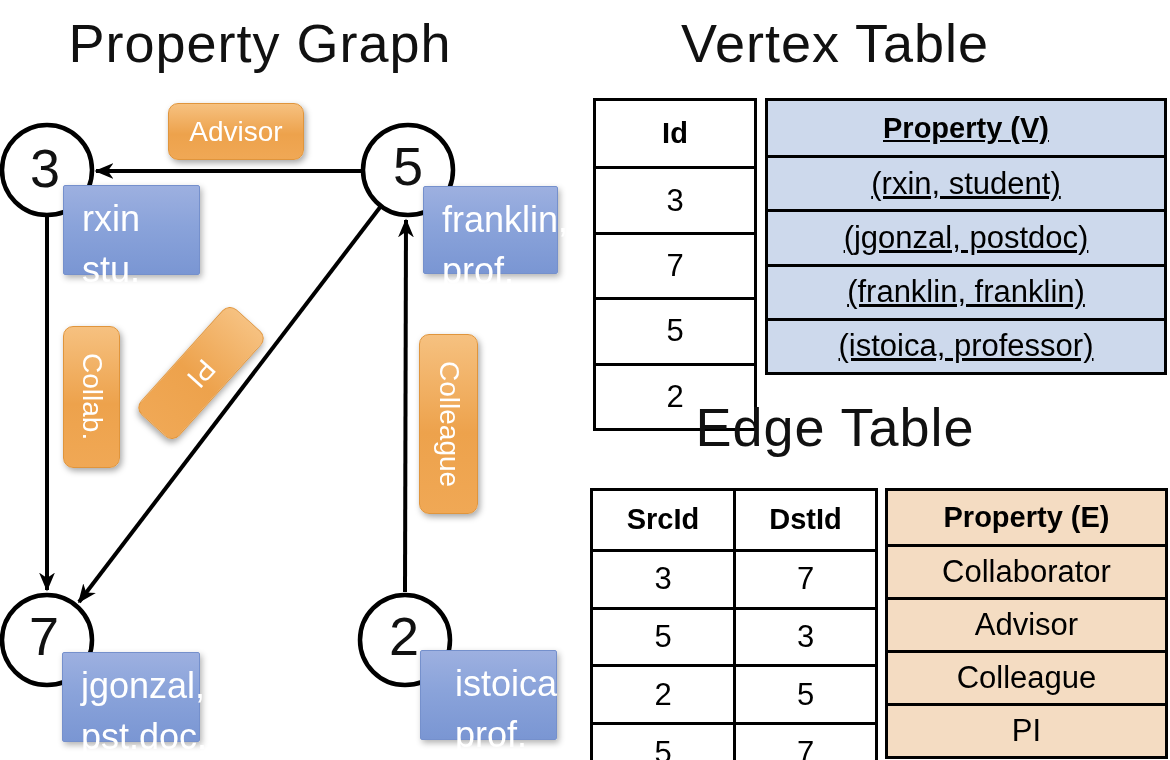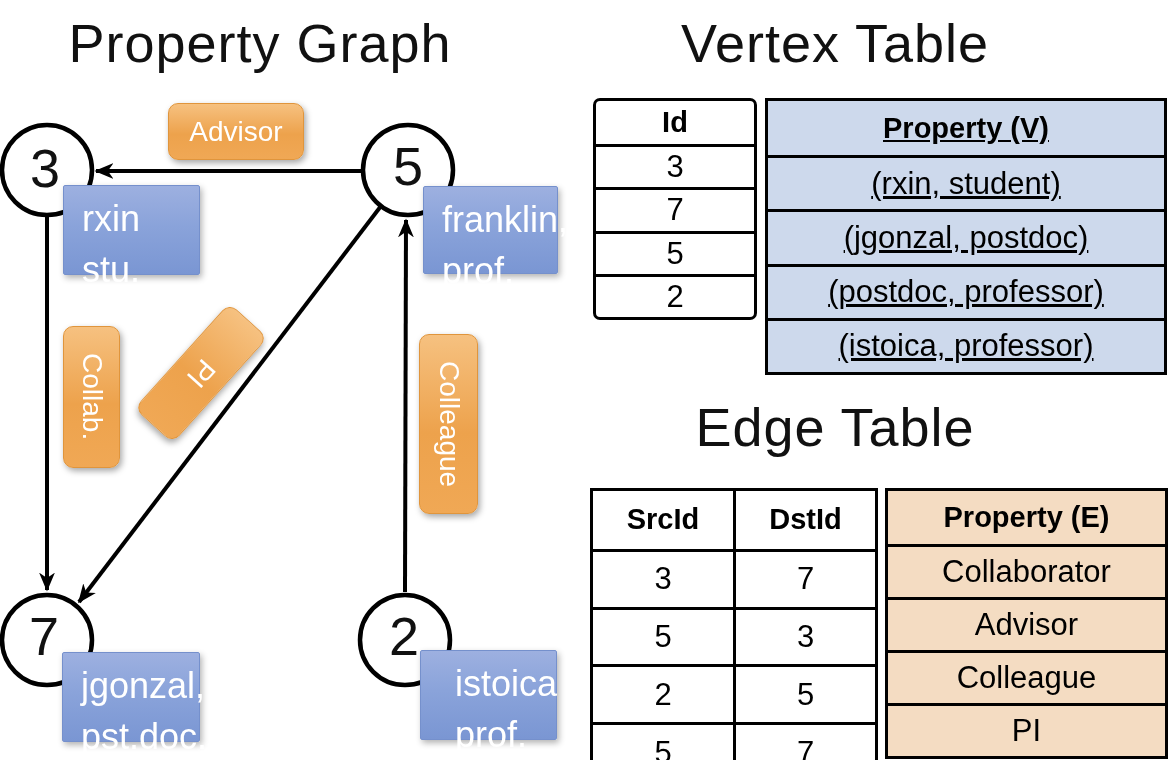--- a/index.html
+++ b/index.html
@@ -50,21 +50,21 @@
     position:absolute;box-sizing:border-box;border:3px solid #000;
     display:grid;background:#fff;
   }
   .tcell{
     display:flex;align-items:center;justify-content:center;
     font-size:31px;border-top:3px solid #000;text-align:center;
   }
   .tcell.first{border-top:none;}
   .tcell.hdr{font-weight:bold;font-size:29px;}
   
-  #vt-id{left:593px;top:98px;width:164px;height:222px;grid-template-rows:repeat(5,1fr);border-radius:7px;}
+  #vt-id{left:593px;top:98px;width:164px;height:333px;grid-template-rows:repeat(5,1fr);}
   #vt-prop{left:765px;top:98px;width:402px;height:277px;grid-template-rows:repeat(5,1fr);background:#cdd9ec;text-decoration:underline;}
   
   #et-ids{left:590px;top:488px;width:288px;height:295px;grid-template-columns:143px 1fr;grid-template-rows:repeat(5,1fr);}
   #et-ids .tcell.lcol{border-right:3px solid #000;}
   #et-prop{left:885px;top:488px;width:283px;height:271px;grid-template-rows:repeat(5,1fr);background:#f4dcc2;}
 </style>
 </head>
 <body>
 
 <div class="canvas">
@@ -113,21 +113,21 @@
     <div class="tcell">3</div>
     <div class="tcell">7</div>
     <div class="tcell">5</div>
     <div class="tcell">2</div>
   </div>
 
   <div id="vt-prop" class="tcol">
     <div class="tcell hdr first">Property (V)</div>
     <div class="tcell">(rxin, student)</div>
     <div class="tcell">(jgonzal, postdoc)</div>
-    <div class="tcell">(postdoc, professor)</div>
+    <div class="tcell">(franklin, franklin)</div>
     <div class="tcell">(istoica, professor)</div>
   </div>
 
   <div id="edge-title" class="big-title">Edge Table</div>
 
   <div id="et-ids" class="tcol">
     <div class="tcell hdr first lcol">SrcId</div>
     <div class="tcell hdr first">DstId</div>
     <div class="tcell lcol">3</div>
     <div class="tcell">7</div>

